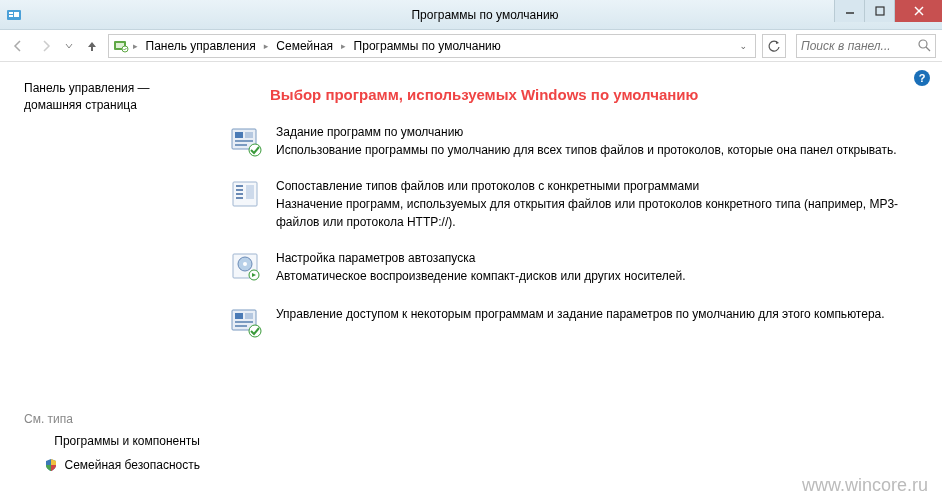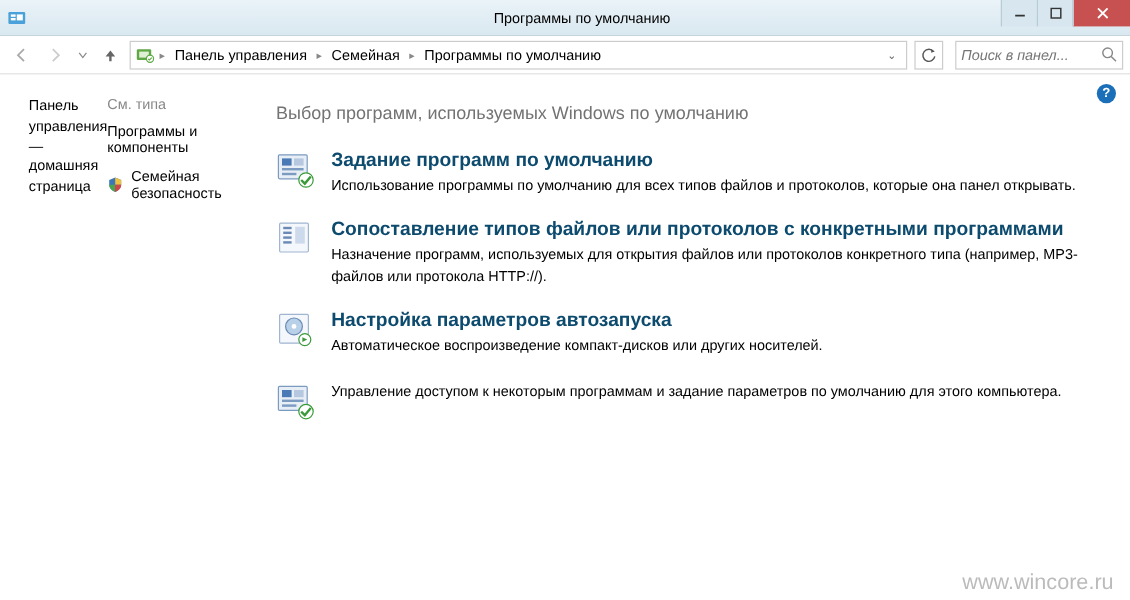--- a/index.html
+++ b/index.html
@@ -17,33 +17,33 @@
 .bc-icon { width: 16px; height: 16px; display: flex; align-items: center; justify-content: center; }
 .bc-item { padding: 0 4px; font-size: 12px; color: #000; text-align: center; }
 .bc-sep { color: #888; font-size: 9px; padding: 0 2px; }
 .bc-spacer { flex: 1; }
 .bc-drop { color: #666; font-size: 9px; padding: 0 4px; }
 .refresh-btn { width: 24px; height: 24px; border: 1px solid #ccc; display: flex; align-items: center; justify-content: center; margin-left: 2px; color: #555; }
 .search { width: 140px; height: 24px; border: 1px solid #ccc; margin-left: 6px; display: flex; align-items: center; padding: 0 4px; }
 .search input { border: none; outline: none; flex: 1; font-size: 12px; color: #888; font-style: italic; width: 100%; }
 .search .mag { color: #888; font-size: 12px; }
 .body { display: flex; height: calc(500px - 62px); position: relative; }
-.sidebar { width: 210px; padding: 18px 10px 10px 24px; display: flex; flex-direction: row; }
+.sidebar { width: 210px; padding: 18px 10px 10px 24px; display: flex; flex-direction: column; }
 .sidebar-top { flex: 1; }
 .sidebar-link { font-size: 12px; color: #000; line-height: 1.4; }
 .sidebar-bottom { padding-bottom: 8px; }
 .sidebar-bottom .see-also { color: #888; font-size: 12px; margin-bottom: 8px; }
 .sidebar-bottom .link { color: #006fcf; font-size: 12px; margin-bottom: 10px; display: flex; align-items: center; gap: 6px; justify-content: flex-end; }
 .sidebar-bottom .link.plain { color: #000; }
 .main { flex: 1; padding: 24px 30px 10px 20px; position: relative; }
-.main h1 { font-size: 15px; font-weight: normal; color: #737373; margin-bottom: 22px; }
+.main h1 { font-size: 15px; font-weight: bold; color: #ef4444; margin-bottom: 22px; margin-left: 40px; }
 .item { display: flex; gap: 14px; margin-bottom: 20px; }
 .item .icon { width: 32px; height: 32px; flex-shrink: 0; display: flex; align-items: center; justify-content: center; }
 .item .text { flex: 1; }
-.item .link { color: #0c4a6e; font-size: 16px; margin-bottom: 3px; display: block; font-weight: bold; }
+.item .link { color: #000000; font-size: 12px; margin-bottom: 3px; display: block; }
 .item .desc { font-size: 12px; color: #000; line-height: 1.45; }
 .help-icon { position: absolute; top: 8px; right: 12px; width: 16px; height: 16px; border-radius: 50%; background: #1a6fb8; color: #fff; font-size: 11px; font-weight: bold; display: flex; align-items: center; justify-content: center; }
 .watermark { position: absolute; bottom: 4px; right: 14px; color: #bbb; font-size: 18px; font-family: "Segoe UI Light", "Segoe UI", sans-serif; }
 svg { display: block; }
 </style>
 </head>
 <body>
 
 <div class="titlebar">
   <div class="sys-icon">

